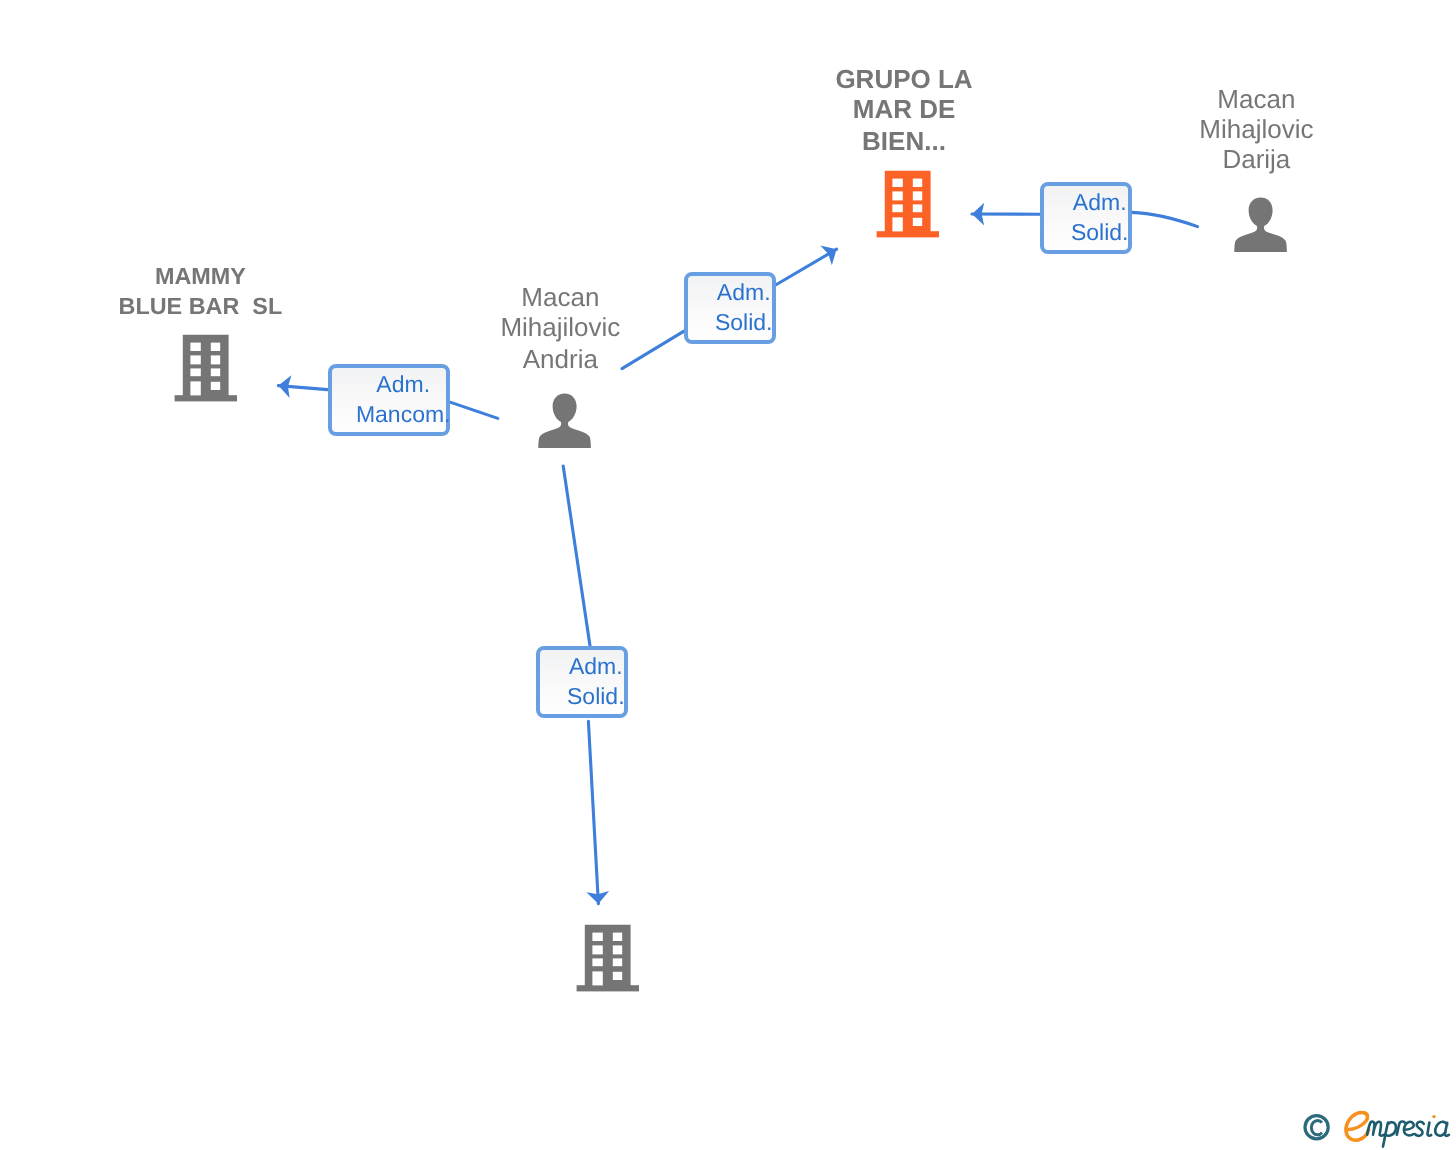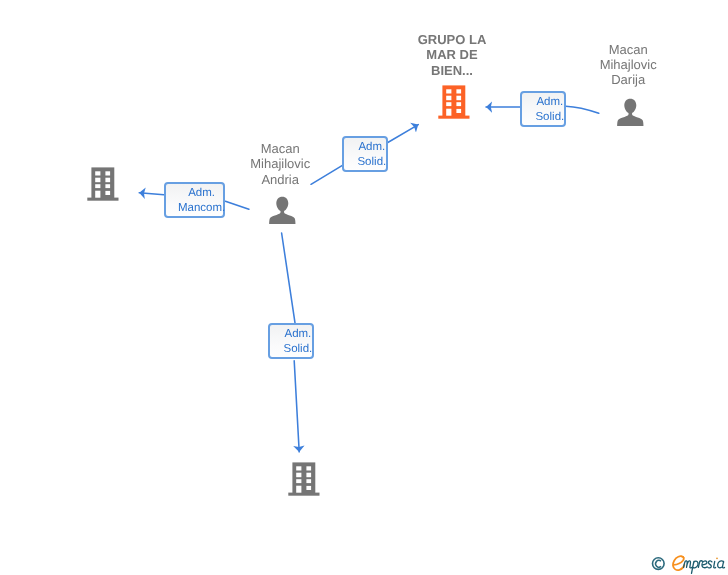--- a/index.html
+++ b/index.html
@@ -49,20 +49,22 @@
         <rect x="8.2" y="10.7" width="5.2" height="4.5"></rect>
         <rect x="18.4" y="10.7" width="4.7" height="4.5"></rect>
         <rect x="8.2" y="17.2" width="5.2" height="3.9"></rect>
         <rect x="18.4" y="17.2" width="4.7" height="3.9"></rect>
         <rect x="8.2" y="23.7" width="5.2" height="7.0"></rect>
         <rect x="18.4" y="23.9" width="4.7" height="4.1"></rect>
       </g>
     </svg>
   </div>
 
+  <div class="nlabel b" style="left:40.2px;top:131.0px;width:120px;font-size:11.7px;">MAMMY
+BLUE BAR  SL</div>
   <div class="icon" style="left:86.8px;top:167.2px;width:32px;height:35px;">
     <svg width="32" height="35" viewBox="0 0 32 35">
       <path fill="#757575" d="M4.4,0.4 H27.3 V31.2 H4.4 Z"></path>
       <rect x="0.3" y="30.6" width="31.2" height="3.1" fill="#757575"></rect>
       <g fill="#ffffff">
         <rect x="8.2" y="4.3" width="5.2" height="4.2"></rect>
         <rect x="18.4" y="4.3" width="4.7" height="4.2"></rect>
         <rect x="8.2" y="10.7" width="5.2" height="4.5"></rect>
         <rect x="18.4" y="10.7" width="4.7" height="4.5"></rect>
         <rect x="8.2" y="17.2" width="5.2" height="3.9"></rect>

